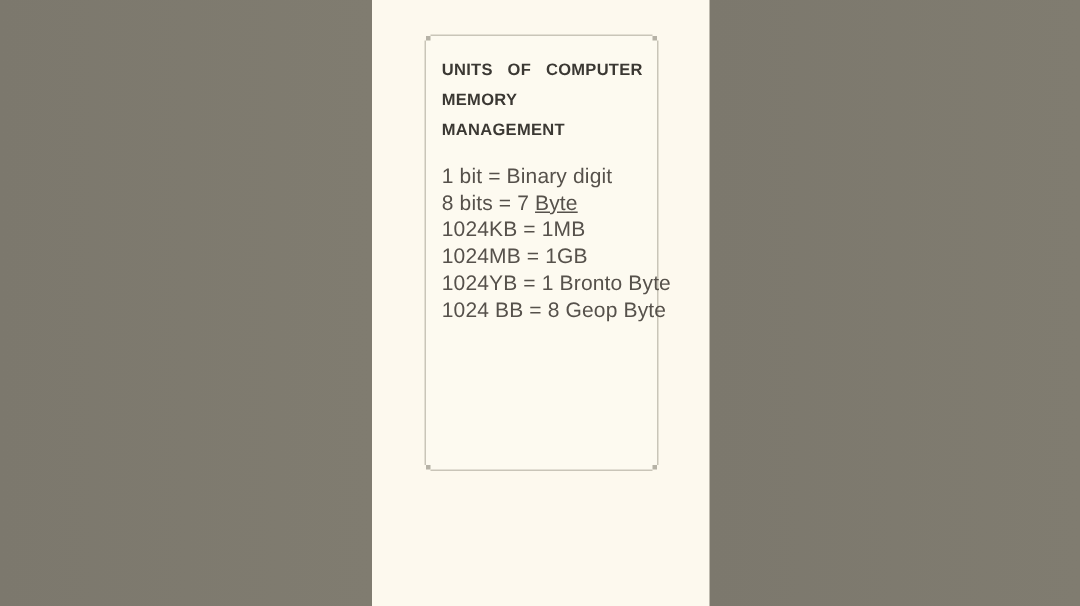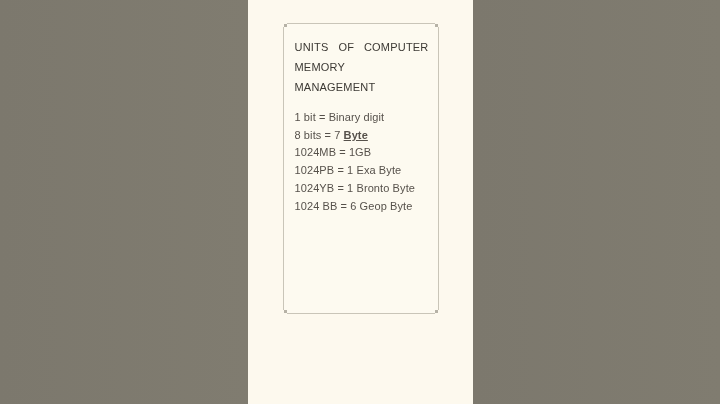--- a/index.html
+++ b/index.html
@@ -50,40 +50,40 @@
   .corner.tr::after { left: 0; bottom: 0; }
   .corner.bl { bottom: -4px; left: -4px; }
   .corner.bl::after { right: 0; top: 0; }
   .corner.br { bottom: -4px; right: -4px; }
   .corner.br::after { left: 0; top: 0; }
 
   .card-inner {
     padding: 13px 9px 0 11px;
   }
   .title-line {
-    font-weight: normal;
+    font-weight: bold;
     font-size: 11px;
     line-height: 20px;
     color: #3b3833;
     letter-spacing: 0.2px;
     text-align: justify;
     text-align-last: justify;
     -moz-text-align-last: justify;
   }
   .conv-list {
     margin-top: 12px;
   }
   .row {
-    font-size: 11px;
+    font-size: 14px;
     line-height: 17.7px;
     color: #56514b;
     letter-spacing: 0.1px;
     white-space: nowrap;
   }
-  .row .u { text-decoration: underline; font-weight: bold; }
+  .row .u { text-decoration: underline; }
 </style>
 </head>
 <body>
 
 <div class="stage">
   <div class="side-bar"></div>
 
   <div class="video-strip">
     <div class="card-frame">
       <div class="corner tl"></div>
@@ -93,23 +93,23 @@
 
       <div class="card-inner">
         <div>
           <div class="title-line">UNITS OF COMPUTER</div>
           <div class="title-line">MEMORY MANAGEMENT</div>
         </div>
 
         <div class="conv-list">
           <div class="row"><span>1 bit = Binary digit</span><span class="u"></span></div>
           <div class="row"><span>8 bits = 7 </span><span class="u">Byte</span></div>
+          <div class="row"><span>1024KB = 1MB</span><span class="u"></span></div>
           <div class="row"><span>1024MB = 1GB</span><span class="u"></span></div>
-          <div class="row"><span>1024PB = 1 Exa Byte</span><span class="u"></span></div>
           <div class="row"><span>1024YB = 1 Bronto Byte</span><span class="u"></span></div>
-          <div class="row"><span>1024 BB = 6 Geop Byte</span><span class="u"></span></div>
+          <div class="row"><span>1024 BB = 8 Geop Byte</span><span class="u"></span></div>
         </div>
       </div>
     </div>
   </div>
 
   <div class="side-bar"></div>
 </div>
 
 </body></html>

